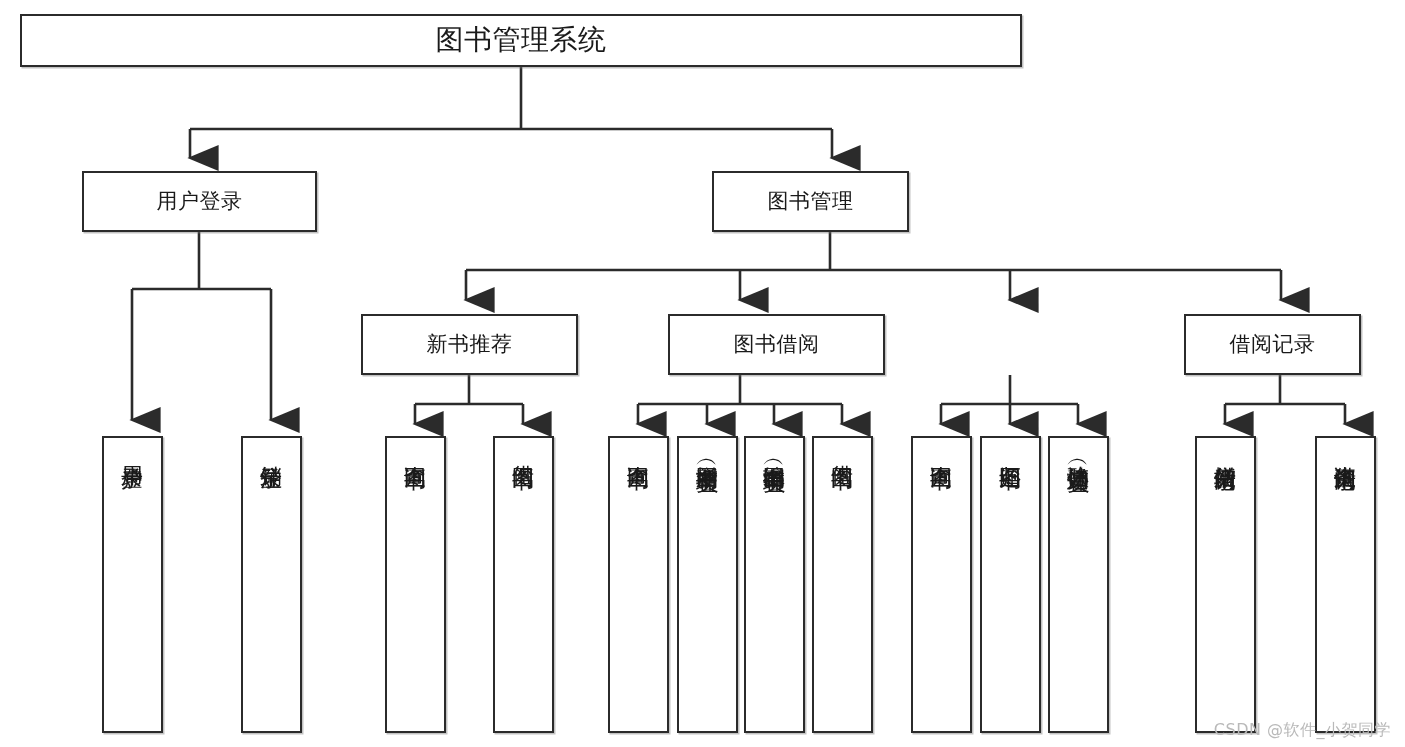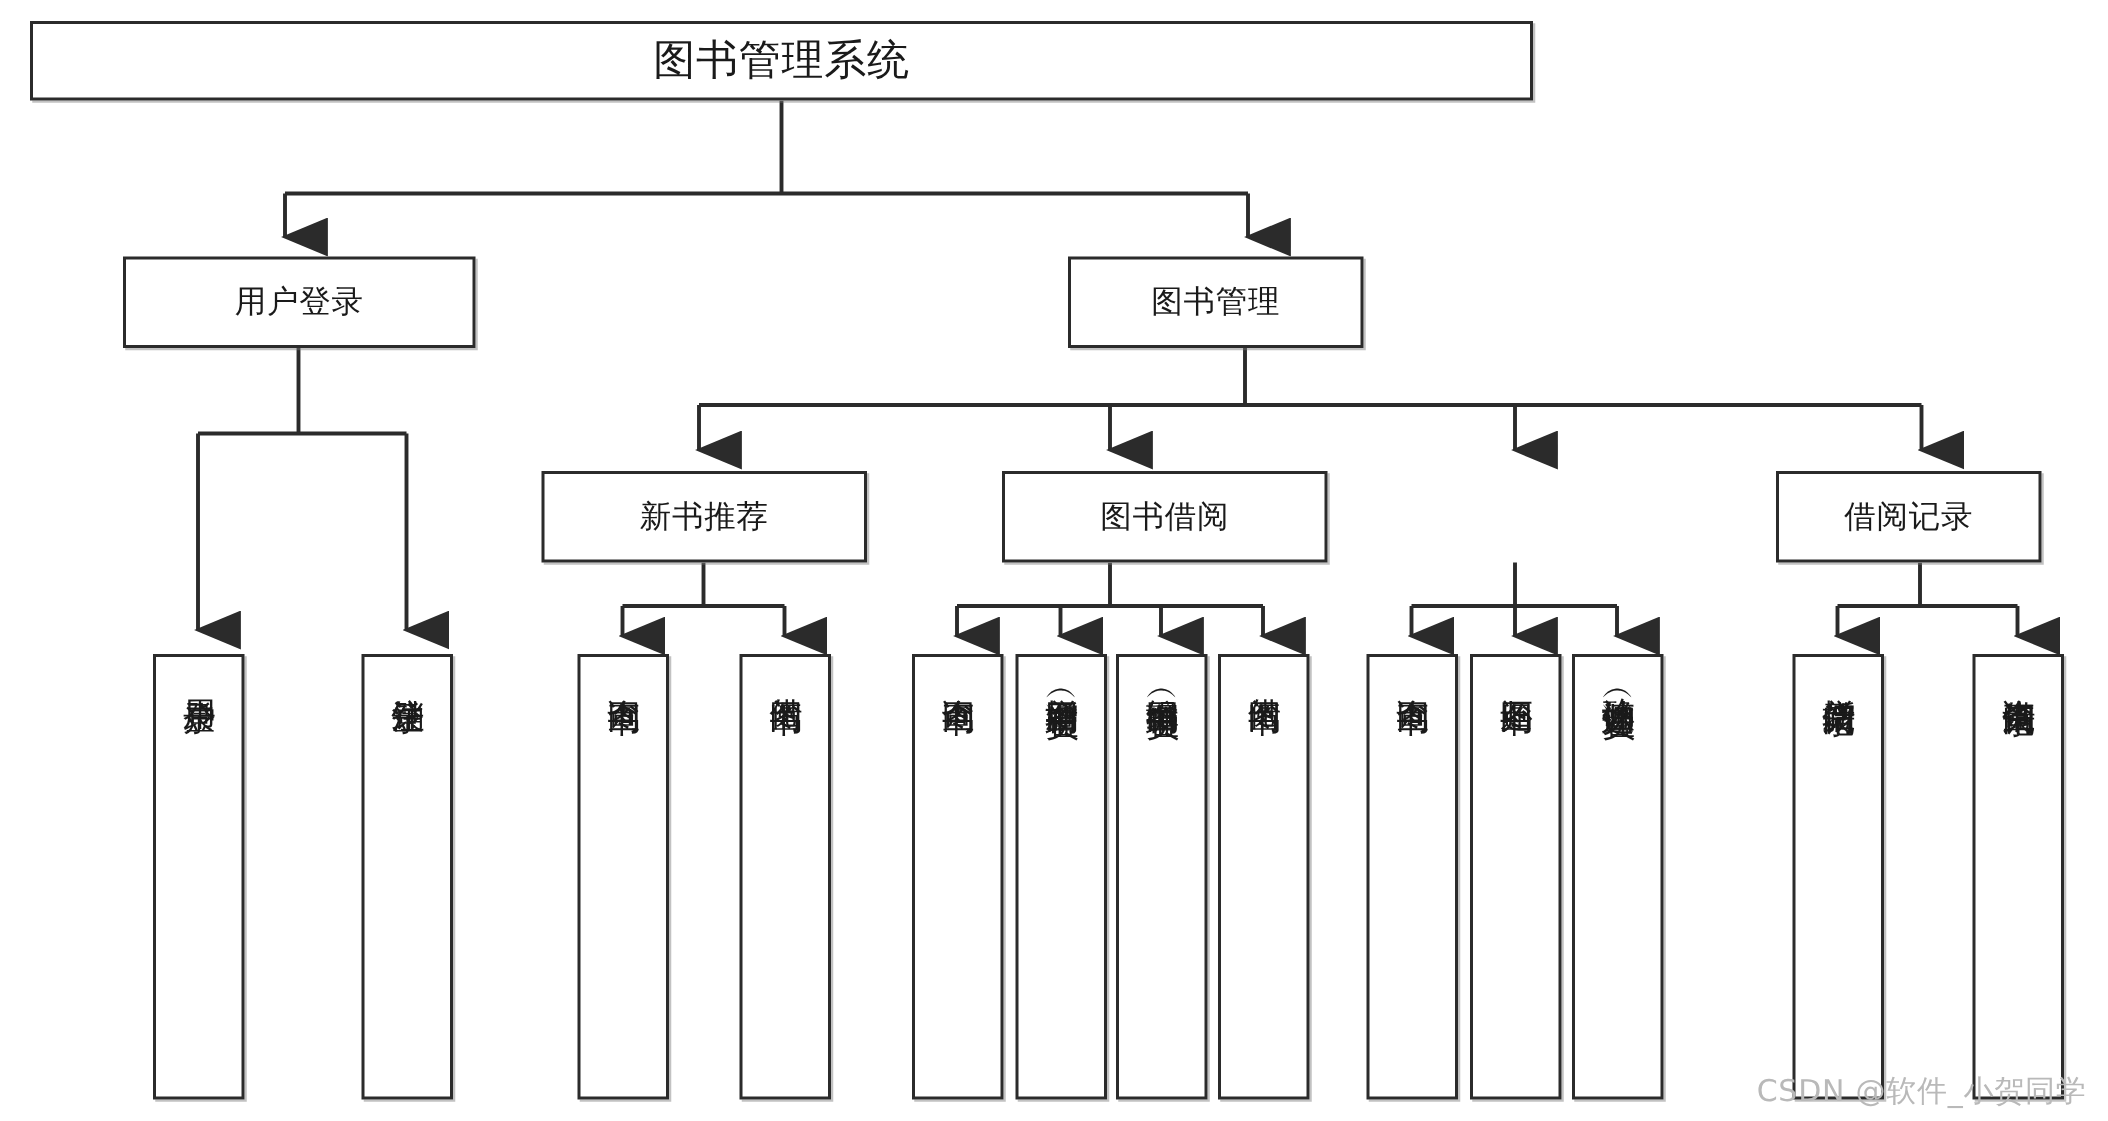--- a/index.html
+++ b/index.html
@@ -62,21 +62,21 @@
     text-orientation: upright;
     font-size: 22px;
     line-height: 1.05;
     letter-spacing: 1px;
     white-space: nowrap;
   }
   .watermark {
     position: absolute;
     right: 14px;
     bottom: 6px;
-    font-size: 20px;
+    font-size: 16px;
     color: #b9b9b9;
     letter-spacing: 0.5px;
     white-space: nowrap;
     user-select: none;
   }
 </style>
 </head>
 <body>
 
 <div id="stage">

